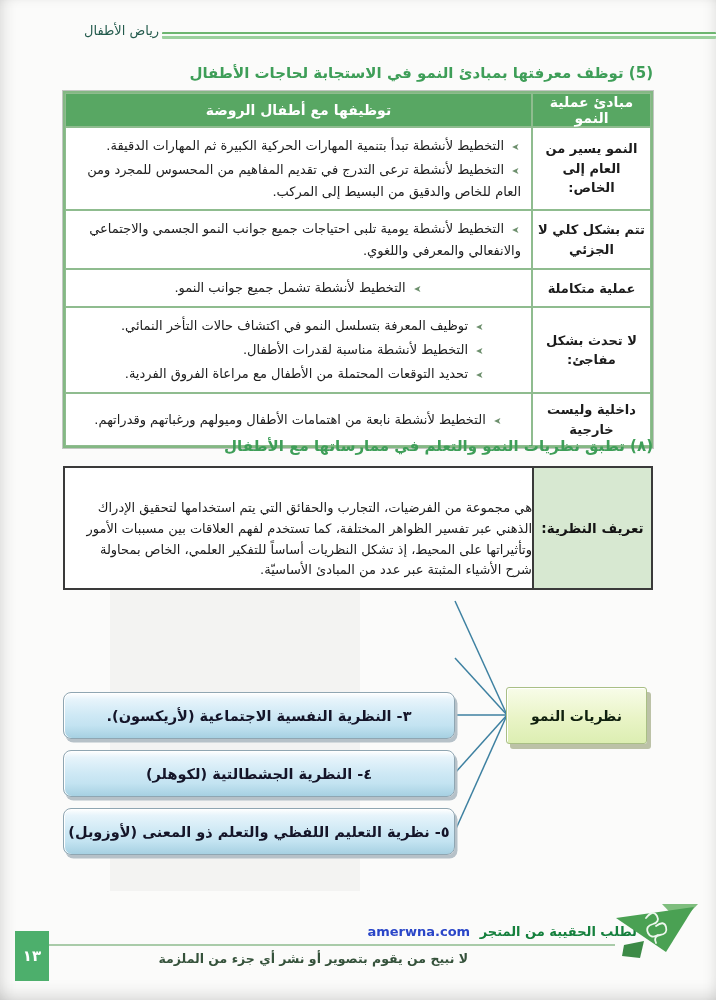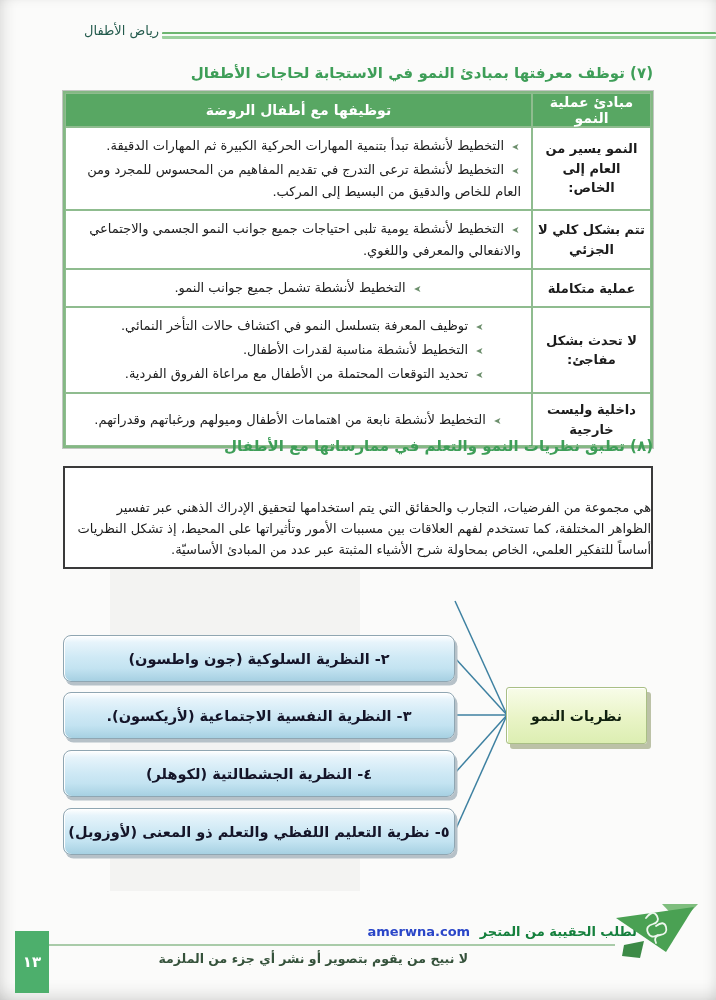--- a/index.html
+++ b/index.html
@@ -105,21 +105,21 @@
     display:flex; align-items:center; justify-content:center;
     font-size:14px; font-weight:bold; color:#10200e; direction:rtl;
     border:1px solid #a9bf85; border-radius:3px;
     background:linear-gradient(180deg,#f8fce9 0%, var(--center-yellow,#e9f4c6) 55%, #dceeb2 100%);
     box-shadow:4px 5px 0 0 #bcc2a7, inset 1px 1px 0 #ffffff;
     text-align:right;
   }
 
   
   .page-num {
-    position:absolute; left:15px; top:931px; width:34px; height:62px;
+    position:absolute; left:15px; top:931px; width:34px; height:50px;
     background:var(--footer-green,#4daf6c); color:#ffffff;
     display:flex; align-items:center; justify-content:center;
     font-size:15px; font-weight:bold;
   }
   .footer-rule {
     position:absolute; top:944px; left:49px; width:566px; height:1.5px;
     background:#a9cba9;
   }
   .store-line {
     position:absolute; top:924px; right:79px; direction:rtl;
@@ -136,21 +136,21 @@
 </head>
 <body>
 
 <div class="page">
 
   <div class="smudge" style="left:110px; top:556px; width:250px; height:335px;"></div>
 
   <div class="doc-title">رياض الأطفال</div>
   <div class="header-rule"></div>
 
-  <div class="sec-heading" id="sec7-heading">(٧) توظف معرفتها بمبادئ النمو في الاستجابة لحاجات الأطفال</div>
+  <div class="sec-heading" id="sec7-heading">(5) توظف معرفتها بمبادئ النمو في الاستجابة لحاجات الأطفال</div>
 
   <table class="growth">
     <colgroup>
         <col class="c-principle">
         <col>
       </colgroup>
     <tbody>
         <tr>
       <th>مبادئ عملية النمو</th>
       <th>توظيفها مع أطفال الروضة</th>
@@ -187,34 +187,34 @@
       <td class="usage">
         <div class="bullet-item center"><span class="bullet-icon">➤</span><span>التخطيط لأنشطة نابعة من اهتمامات الأطفال وميولهم ورغباتهم وقدراتهم.</span></div>
       </td>
     </tr>
   </tbody>
     </table>
 
   <div class="sec-heading" id="sec8-heading">(٨) تطبق نظريات النمو والتعلم في ممارساتها مع الأطفال</div>
 
   <div class="def-box">
+    <div class="def-label">تعريف النظرية:</div>
     <div class="def-text">هي مجموعة من الفرضيات، التجارب والحقائق التي يتم استخدامها لتحقيق الإدراك الذهني عبر تفسير الظواهر المختلفة، كما تستخدم لفهم العلاقات بين مسببات الأمور وتأثيراتها على المحيط، إذ تشكل النظريات أساساً للتفكير العلمي، الخاص بمحاولة شرح الأشياء المثبتة عبر عدد من المبادئ الأساسيّة.</div>
   </div>
 
   <div class="diagram">
     <svg class="connectors" viewBox="0 0 584 300">
       <g stroke="#3e81a1" stroke-width="1.5" fill="none">
         <line x1="392" y1="31" x2="444" y2="145"></line>
         <line x1="392" y1="88" x2="444" y2="145"></line>
         <line x1="392" y1="145" x2="444" y2="145"></line>
         <line x1="392" y1="203" x2="444" y2="145"></line>
         <line x1="392" y1="261" x2="444" y2="145"></line>
       </g>
     </svg>
-    <div class="theory-box" id="theory-2">٢- النظرية السلوكية (جون واطسون)</div>
     <div class="theory-box" id="theory-3">٣- النظرية النفسية الاجتماعية (لأريكسون).</div>
     <div class="theory-box" id="theory-4">٤- النظرية الجشطالتية (لكوهلر)</div>
     <div class="theory-box" id="theory-5">٥- نظرية التعليم اللفظي والتعلم ذو المعنى (لأوزوبل)</div>
     <div class="center-box">نظريات النمو</div>
   </div>
 
   <div class="footer-rule"></div>
   <div class="page-num">١٣</div>
   <div class="store-line">
     <span class="store-text">لطلب الحقيبة من المتجر</span>

